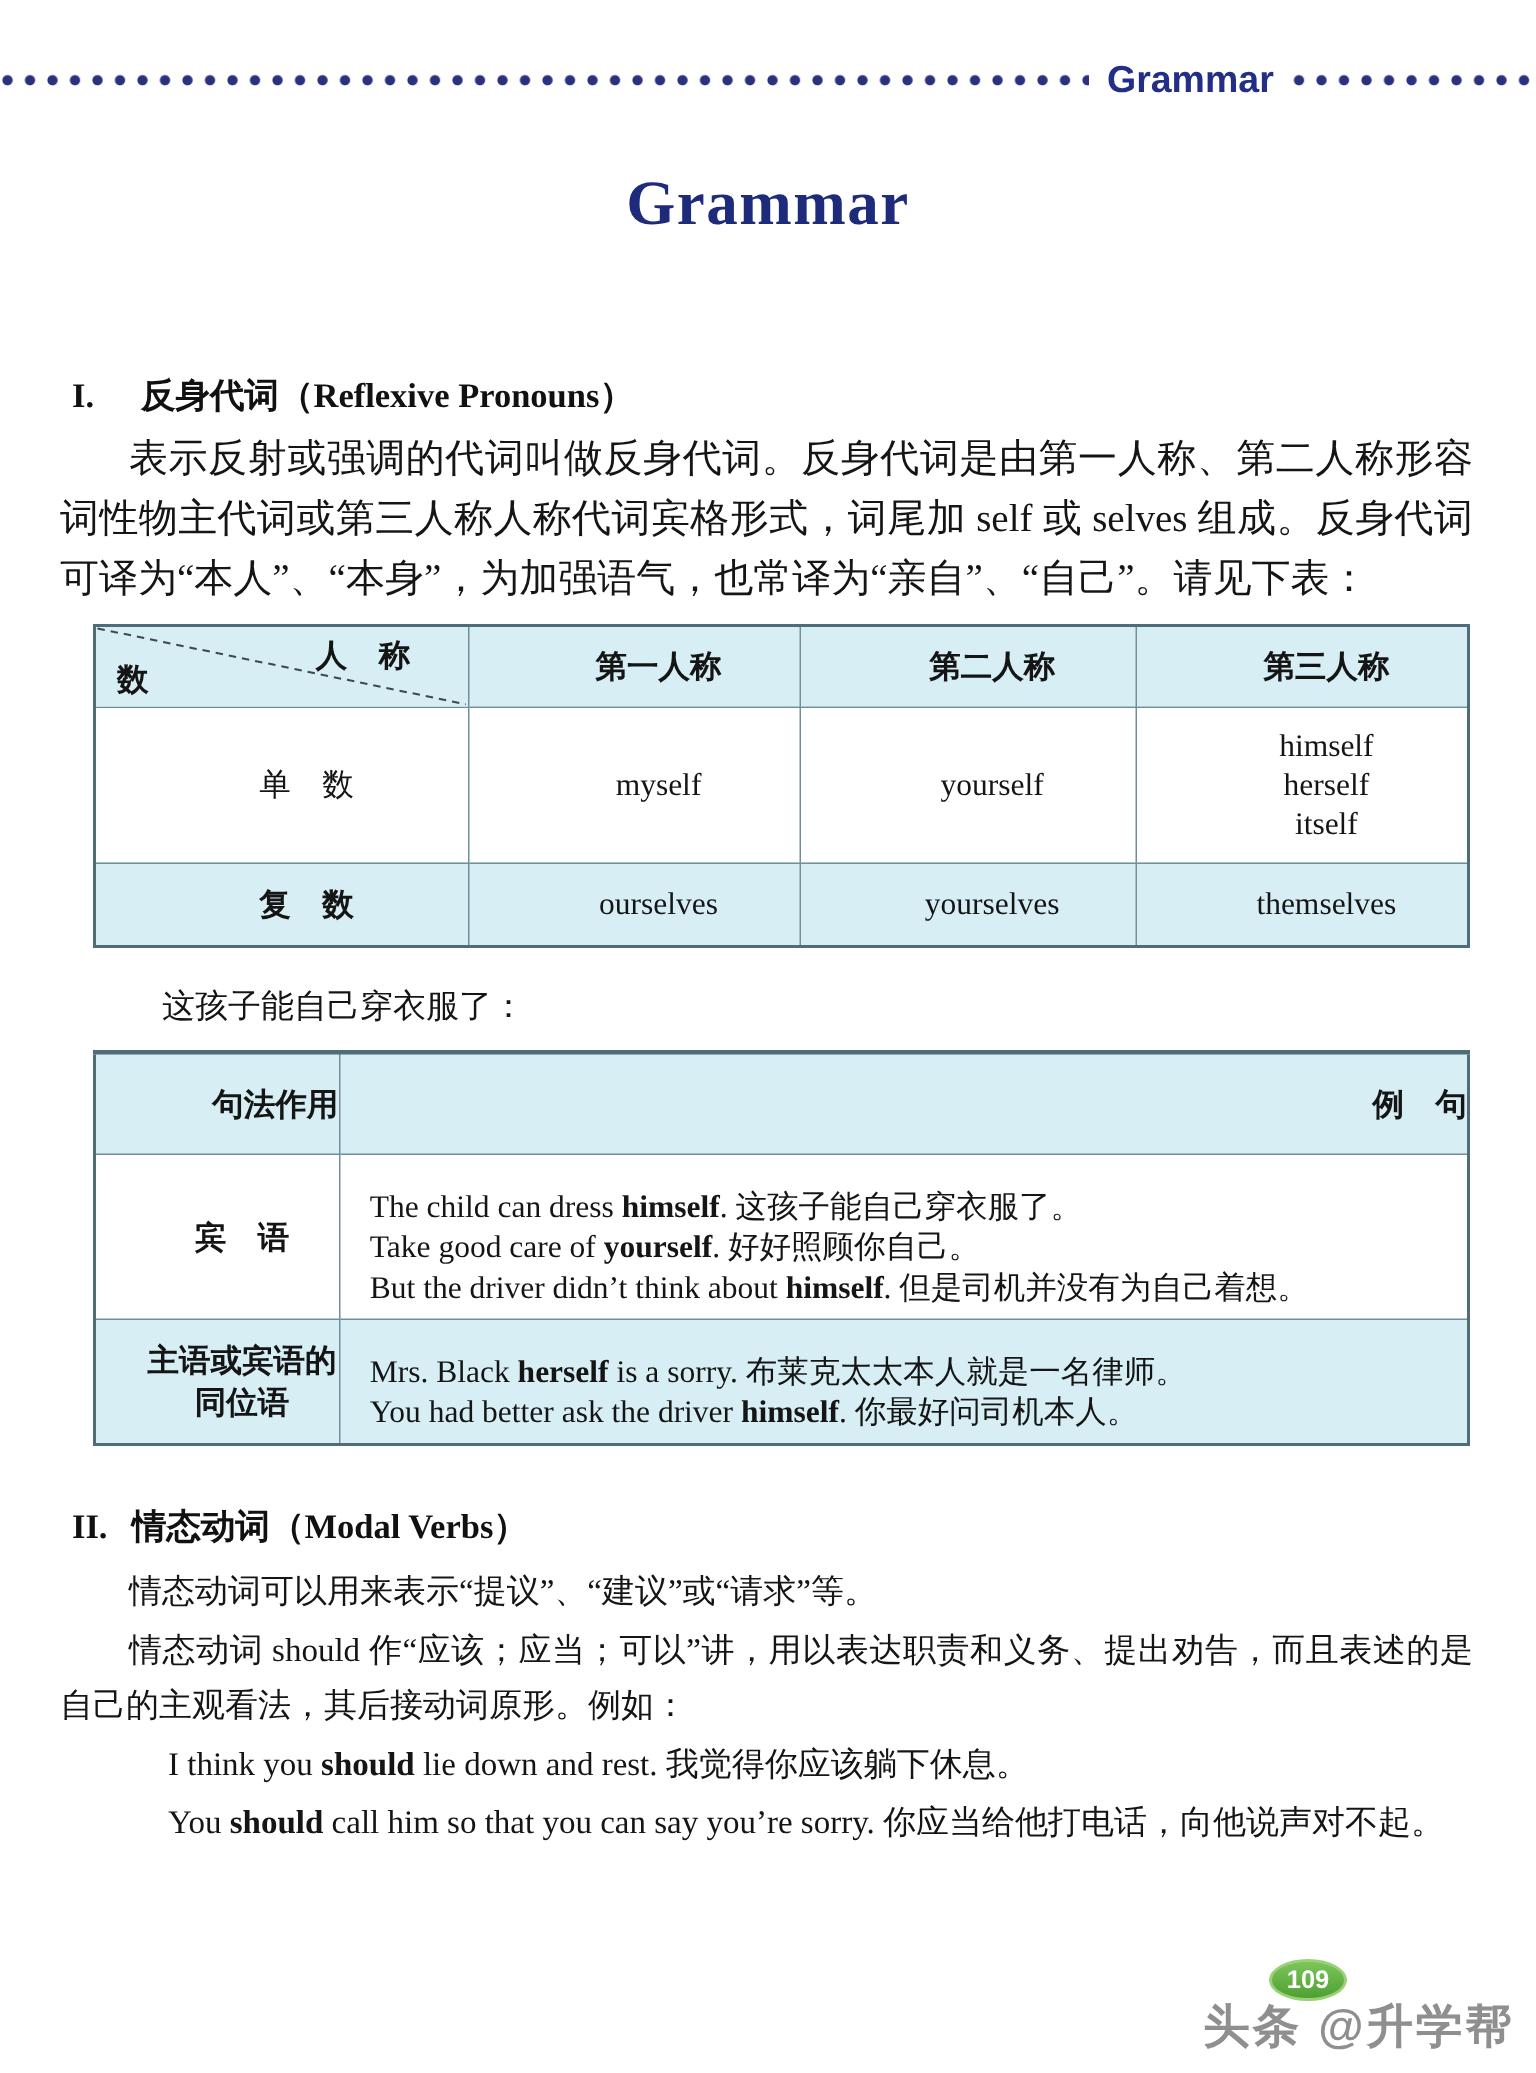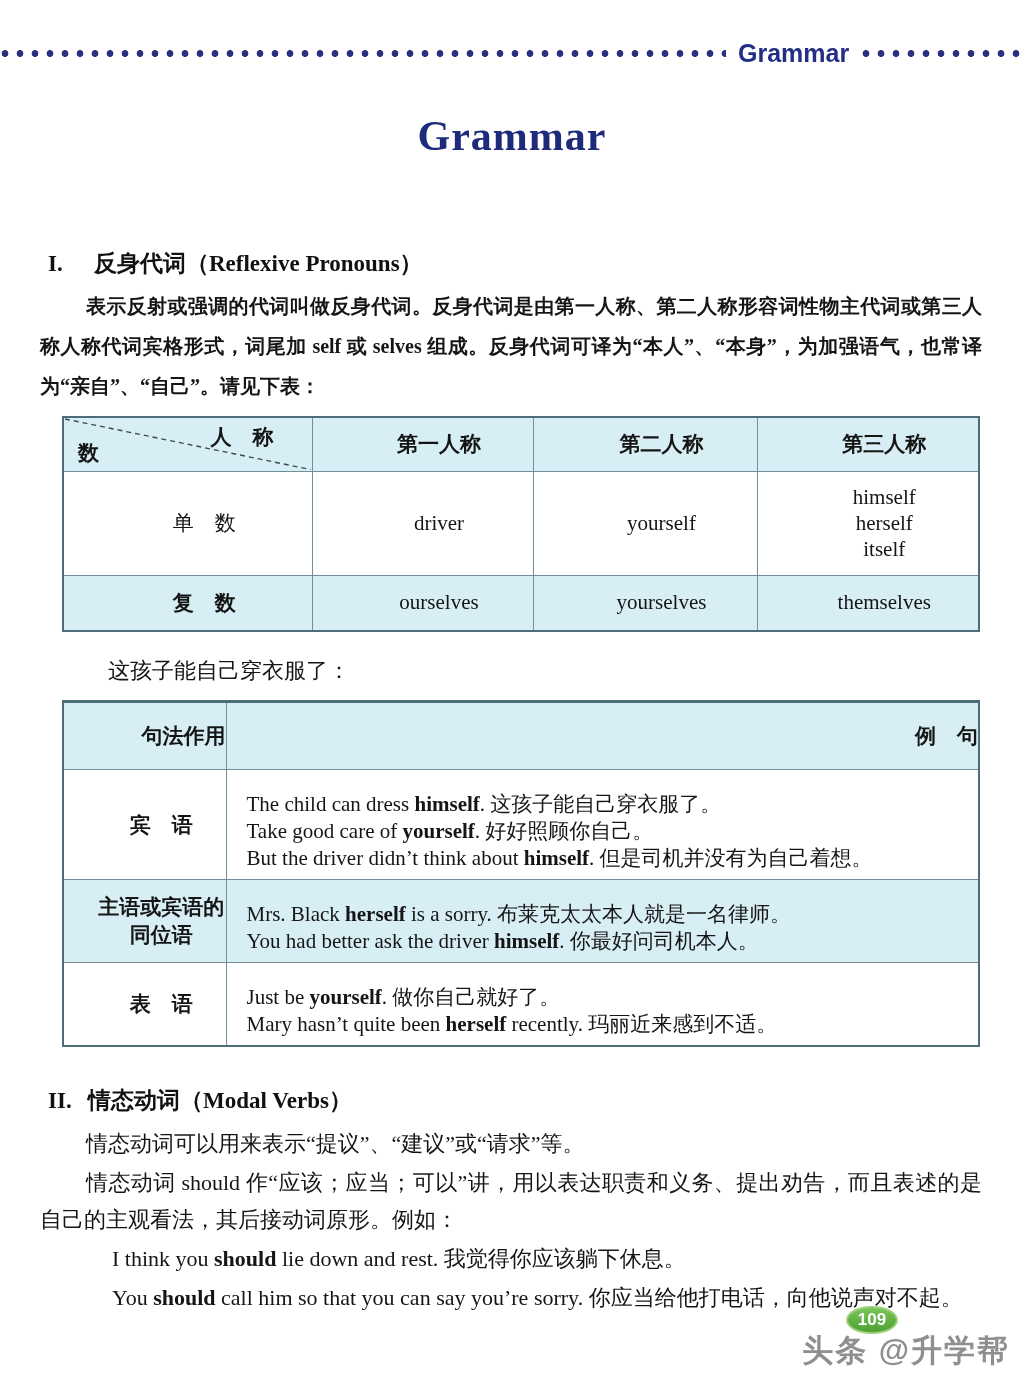--- a/index.html
+++ b/index.html
@@ -34,22 +34,22 @@
   h2.section-heading {
     margin:84px 44px 0 48px; font-size:23px; line-height:32px;
     font-weight:bold; color:#111; display:flex;
   }
   h2.section-heading .sec-num { width:46px; flex:0 0 auto; }
   h2#sec2-heading { margin-top:38px; }
   h2#sec2-heading .sec-num { width:40px; }
 
   
   p.body-para {
-    margin:6px 42px 0 40px; font-size:20px; line-height:40px;
-    text-align:justify; text-indent:46px;font-weight:bold;
+    margin:6px 42px 0 40px; font-size:26px; line-height:40px;
+    text-align:justify; text-indent:46px;
   }
   p.lead { margin:24px 0 0 108px; font-size:22px; line-height:30px; }
   p.modal-para { margin:8px 42px 0 40px; font-size:22px; line-height:37px; text-align:justify; text-indent:46px; }
   p.modal-example { margin:2px 42px 0 40px; font-size:22px; line-height:37px; text-align:justify; text-indent:72px; }
 
   
   table { border-collapse:collapse; margin-left:62px; table-layout:fixed; }
   table { border:2px solid #4e6d79; }
   td, th { border:1px solid #6f8f9b; font-size:21px;padding-left:33px; }
   .fill { background:#d7eef5; }
@@ -124,21 +124,21 @@
       </svg>
       <span class="corner-top">人　称</span>
       <span class="corner-bottom">数</span>
     </th>
     <th class="fill">第一人称</th>
     <th class="fill">第二人称</th>
     <th class="fill">第三人称</th>
   </tr>
   <tr class="row-singular">
     <td style="font-weight:normal;">单　数</td>
-    <td>driver</td>
+    <td>myself</td>
     <td>yourself</td>
     <td class="stack">himself
 herself
 itself</td>
   </tr>
   <tr class="row-plural">
     <td class="fill" style="font-weight:bold;">复　数</td>
     <td class="fill">ourselves</td>
     <td class="fill">yourselves</td>
     <td class="fill">themselves</td>
@@ -167,27 +167,20 @@
     </td>
   </tr>
   <tr>
     <td class="label-cell fill">主语或宾语的
 同位语</td>
     <td class="ex-cell fill">
       <p><span>Mrs. Black </span><b>herself</b><span> is a sorry. 布莱克太太本人就是一名律师。</span></p>
       <p><span>You had better ask the driver </span><b>himself</b><span>. 你最好问司机本人。</span></p>
     </td>
   </tr>
-  <tr>
-    <td class="label-cell">表　语</td>
-    <td class="ex-cell">
-      <p><span>Just be </span><b>yourself</b><span>. 做你自己就好了。</span></p>
-      <p><span>Mary hasn’t quite been </span><b>herself</b><span> recently. 玛丽近来感到不适。</span></p>
-    </td>
-  </tr>
 </tbody>
   </table>
 
 <h2 class="section-heading" id="sec2-heading">
   <span class="sec-num">II.</span>
   <span>情态动词（Modal Verbs）</span>
 </h2>
 
 <p class="modal-para">情态动词可以用来表示“提议”、“建议”或“请求”等。</p>
 <p class="modal-para" style="margin-top:2px;">情态动词 should 作“应该；应当；可以”讲，用以表达职责和义务、提出劝告，而且表述的是自己的主观看法，其后接动词原形。例如：</p>

